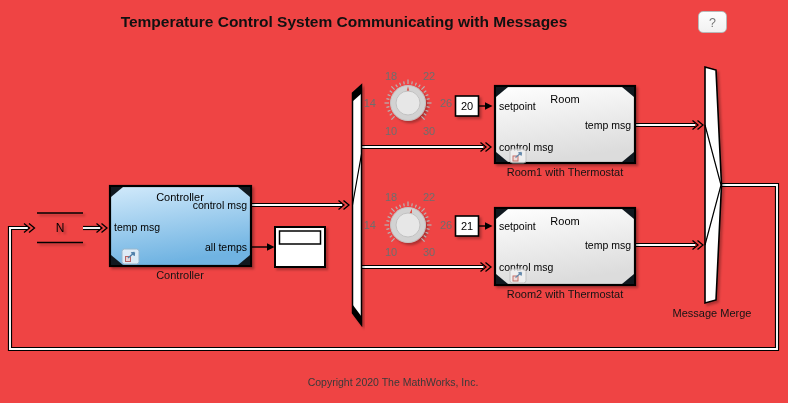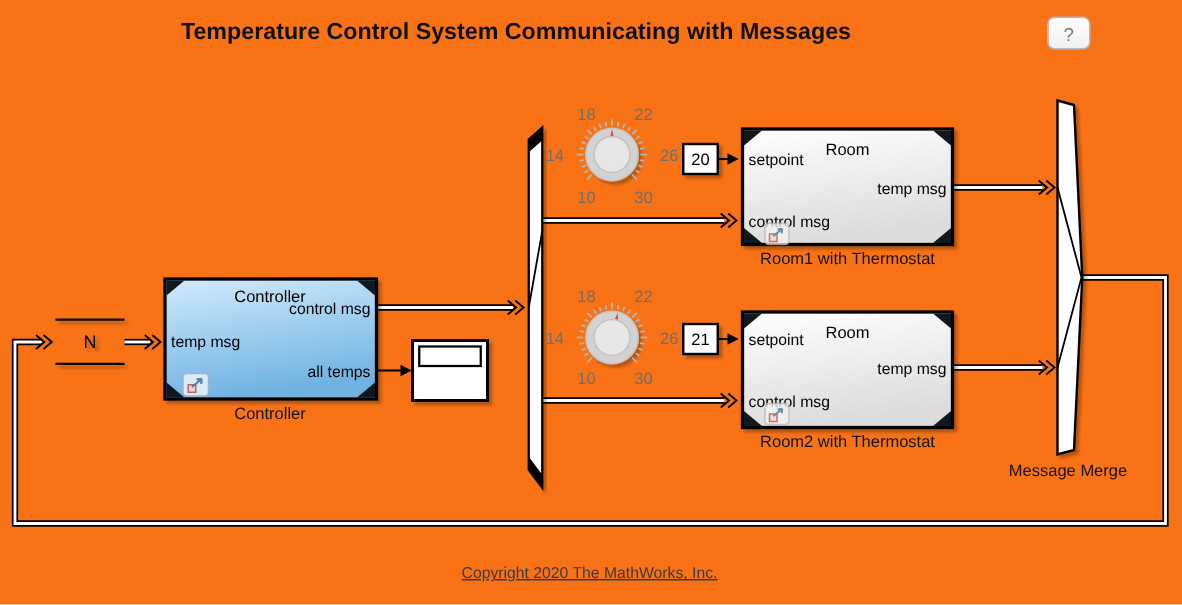--- a/index.html
+++ b/index.html
@@ -1,33 +1,33 @@
 <!DOCTYPE html>
 <html><head>
 <meta charset="utf-8">
 <style>
   html,body{margin:0;padding:0;background:#ffffff;}
   .canvas{
-    position:relative;width:788px;height:403px;background:#f97316;overflow:hidden;
+    position:relative;width:788px;height:403px;background:#ef4444;overflow:hidden;
     font-family:"Liberation Sans",sans-serif;
   }
   .model-title{
     position:absolute;left:344px;top:13px;transform:translateX(-50%);
     font-size:15.5px;font-weight:bold;color:#111;white-space:nowrap;
   }
   .help-btn{
     position:absolute;left:698px;top:11px;width:29px;height:22px;
     border:1px solid #b8b8b8;border-radius:5px;
     background:linear-gradient(#fdfdfd,#f1f1f1);
     color:#777;font-size:12.5px;line-height:22px;text-align:center;
     box-sizing:border-box;cursor:pointer;
   }
   .copyright{
     position:absolute;left:393px;top:376px;transform:translateX(-50%);
-    font-size:10.5px;color:#3a3a3a;white-space:nowrap;text-decoration:underline;
+    font-size:10.5px;color:#3a3a3a;white-space:nowrap;
   }
   svg{position:absolute;left:0;top:0;}
   svg text{font-family:"Liberation Sans",sans-serif;}
   .port-label{font-size:10.5px;fill:#000;}
   .block-title{font-size:11px;fill:#000;}
   .block-label{font-size:11px;fill:#141414;}
   .knob-label{font-size:11px;fill:#6e6e6e;}
   .msg-outer{stroke:#000;stroke-width:4.2;fill:none;stroke-linejoin:miter;}
   .msg-core{stroke:#fff;stroke-width:1.9;fill:none;stroke-linejoin:miter;}
   .sig{stroke:#000;stroke-width:1.4;fill:none;}

